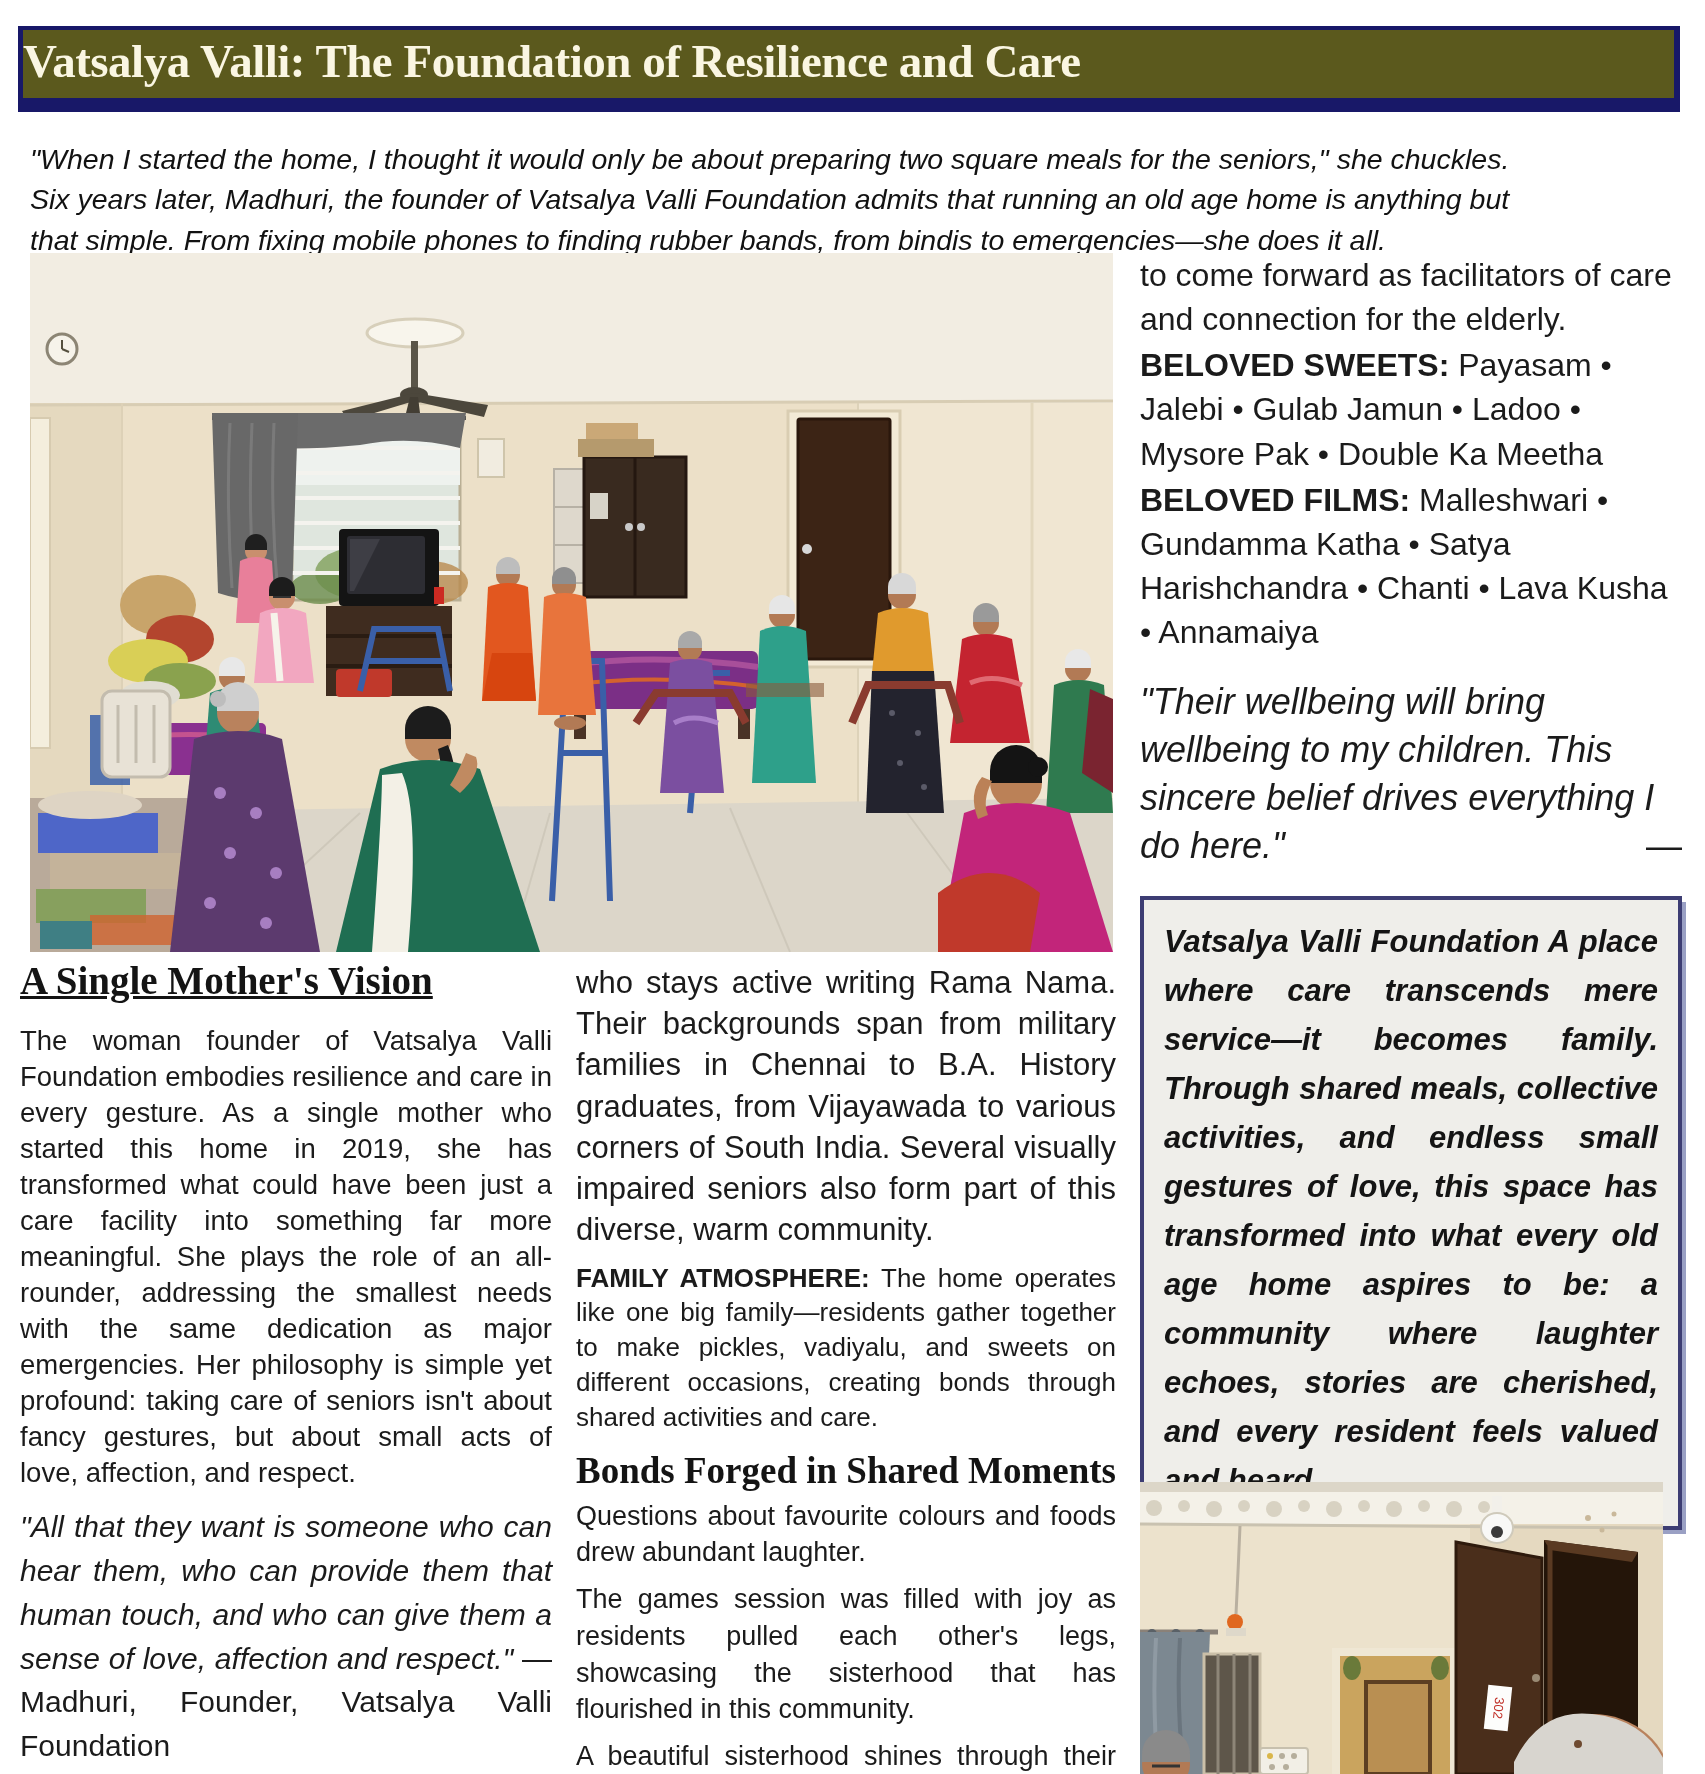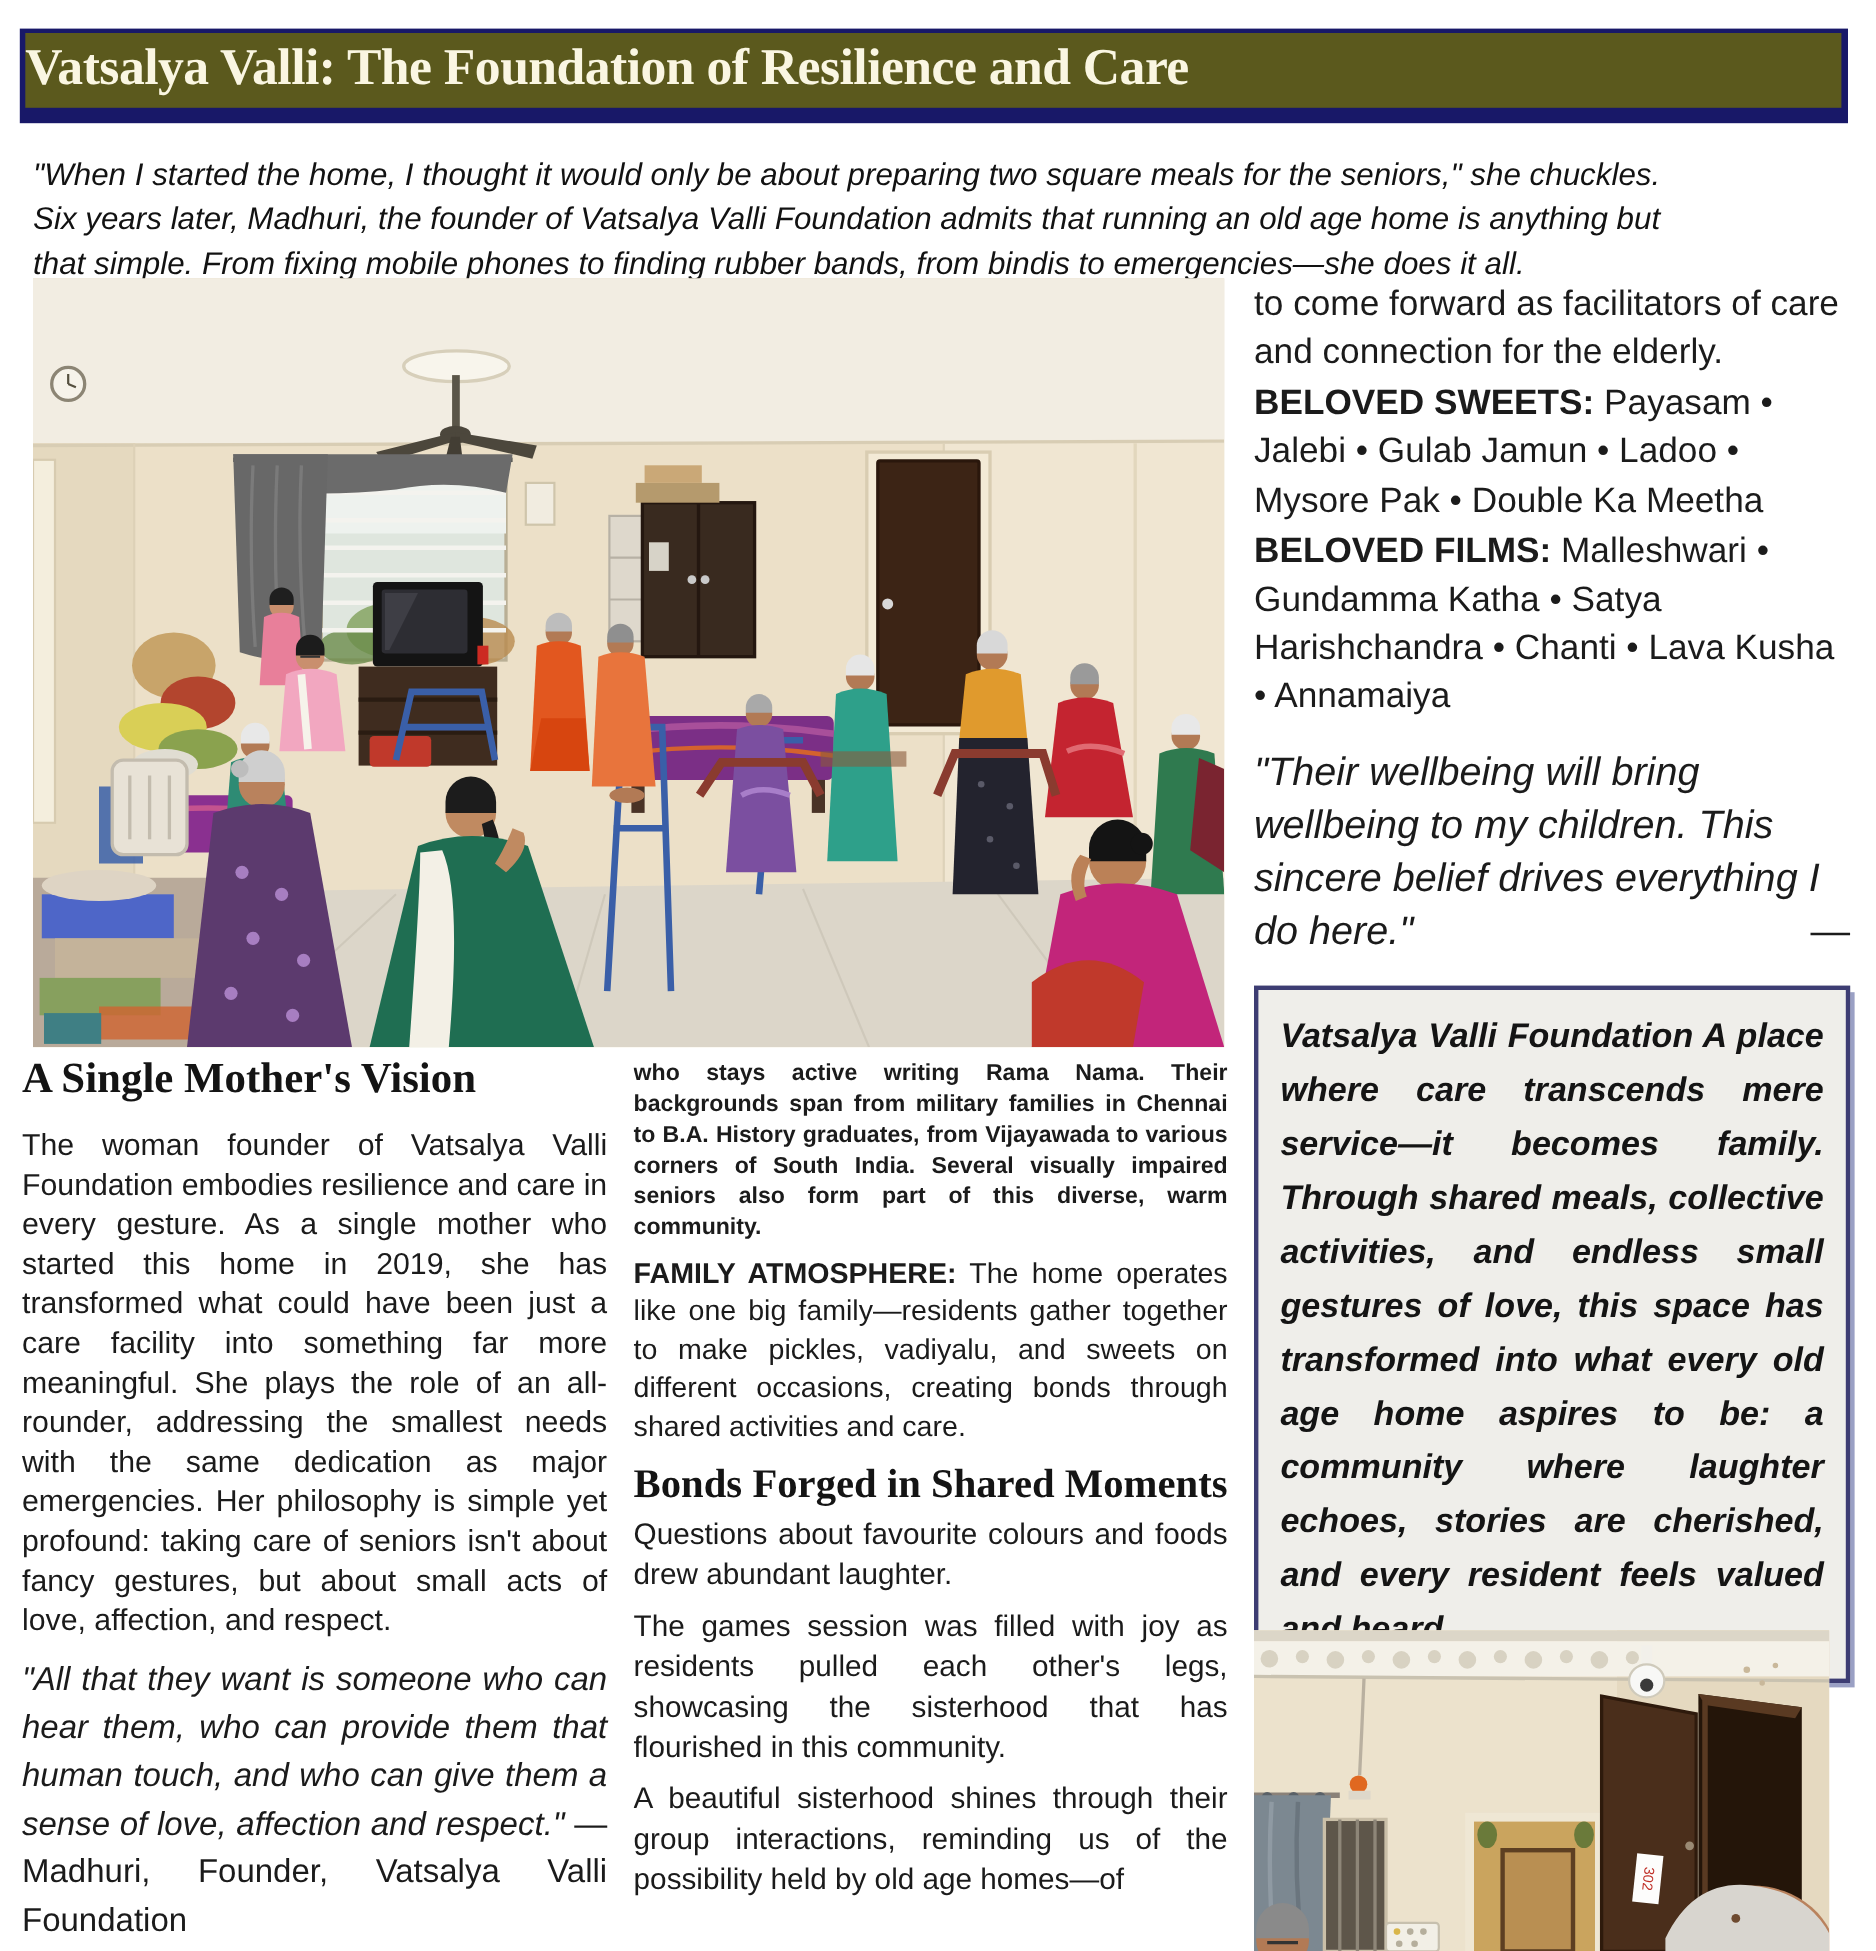--- a/index.html
+++ b/index.html
@@ -33,28 +33,28 @@
   .pqa{margin:2px 0 0 0;font-size:36px;line-height:1.30;}
   .qbox{margin-top:26px;box-sizing:border-box;width:100%;
         background:#efeeea;border:4px solid #3d3d73;box-shadow:5px 5px 0 -1px #9aa0c4;
         padding:18px 20px 20px 20px;
         font-weight:bold;font-style:italic;font-size:31px;line-height:1.58;
         text-align:justify;color:#141414;}
 
   
   .lcol{position:absolute;left:20px;top:958px;width:532px;}
   .lcol h2{margin:0 0 20px 0;font-family:"Liberation Serif",serif;font-weight:bold;
-           font-size:39px;color:#141414;}
+           font-size:39px;color:#141414;text-decoration:underline;}
   .lbody{margin:0;font-size:27.5px;line-height:1.31;text-align:justify;}
   .lquote{margin:14px 0 0 0;font-style:italic;font-size:30px;line-height:1.46;text-align:justify;}
   .lquote .attr{font-style:normal;}
 
   
   .mcol{position:absolute;left:576px;top:962px;width:540px;height:812px;overflow:hidden;}
-  .mp{margin:0;font-size:21px;line-height:1.33;text-align:justify;font-weight:bold;}
+  .mp{margin:0;font-size:31px;line-height:1.33;text-align:justify;}
   .mfam{margin:10px 0 0 0;font-size:26px;line-height:1.34;text-align:justify;}
   .mcol h2{margin:14px 0 6px 0;font-family:"Liberation Serif",serif;font-weight:bold;
            font-size:37px;color:#141414;}
   .mp2{margin:0 0 10px 0;font-size:27px;line-height:1.36;text-align:justify;}
 </style>
 </head>
 <body>
 
 <div id="page">
 

